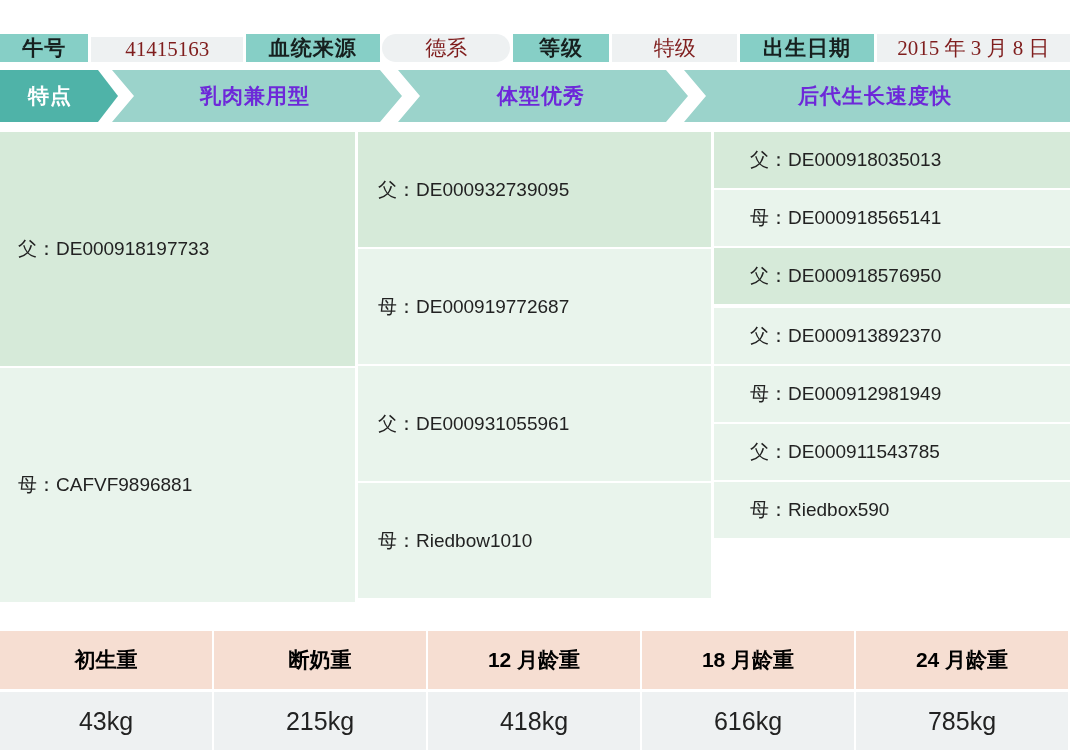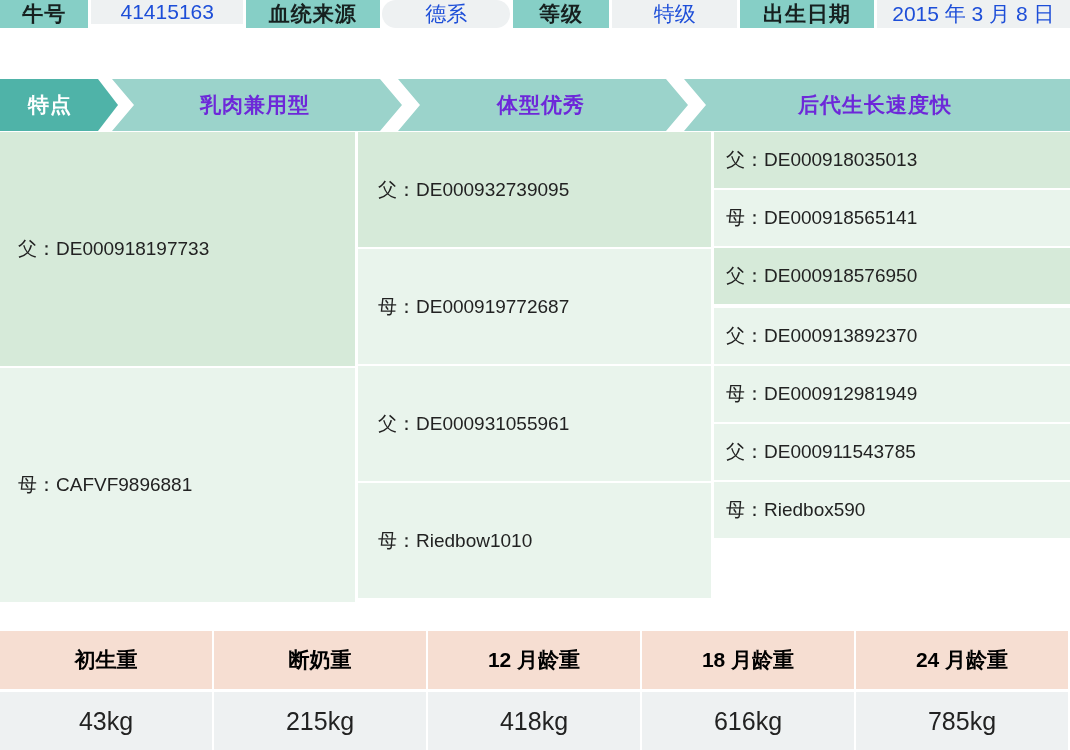--- a/index.html
+++ b/index.html
@@ -19,39 +19,40 @@
     width: 1070px;
     height: 750px;
     box-sizing: border-box;
   }
 
   
   .info-row {
     display: flex;
     width: 1070px;
     height: 62px;
-    align-items: flex-start;
+    align-items: flex-end;
   }
   .info-cell {
     display: flex;
     align-items: center;
     justify-content: center;
     font-size: 21px;
     box-sizing: border-box;
   }
   .info-label {
     background: #86cfc6;
     color: #16201f;
     font-weight: bold;
     letter-spacing: 1px;
   }
   .info-value {
     background: #eef1f2;
-    color: #1d4ed8;
+    color: #7f1d1d;
     font-weight: normal;
+    font-family: Liberation Serif, serif;
   }
   .ic0 { width: 90px; }
   .ic1 { width: 155px; }
   .ic2 { width: 136px; }
   .ic3 { width: 130px; border-radius: 14px; }
   .ic4 { width: 98px; }
   .ic5 { width: 128px; }
   .ic6 { width: 136px; }
   .ic7 { width: 197px; }
   .gap-v { width: 3px; background: #ffffff; }
@@ -68,21 +69,20 @@
     position: absolute;
     top: 0;
     height: 52px;
     display: flex;
     align-items: center;
     justify-content: center;
     box-sizing: border-box;
     font-weight: bold;
     font-size: 21px;
     letter-spacing: 1px;
-    margin-top: 9px;
   }
   .chev-first {
     left: 0;
     width: 118px;
     background: #4fb3a8;
     color: #ffffff;
     clip-path: polygon(0 0, 98px 0, 118px 50%, 98px 100%, 0 100%);
     padding-right: 18px;
   }
   .chev-mid {
@@ -119,21 +119,21 @@
     padding-left: 18px;
     color: #222;
   }
   .sire-bg { background: #d6ead9; }
   .dam-bg  { background: #e9f4ec; }
   .g1 { height: 234px; }
   .g2 { height: 115px; }
   .g3 { height: 56px; }
   .sp-h { height: 2px; background: #ffffff; }
   .col-2 .ped-cell { padding-left: 20px; }
-  .col-3 .ped-cell { padding-left: 12px; font-size: 19px; }
+  .col-3 .ped-cell { padding-left: 36px; font-size: 19px; }
 
   
   .weights {
     position: absolute;
     left: 0;
     bottom: 0;
     width: 1070px;
   }
   .w-row { display: flex; width: 1070px; }
   .w-head-cell {

